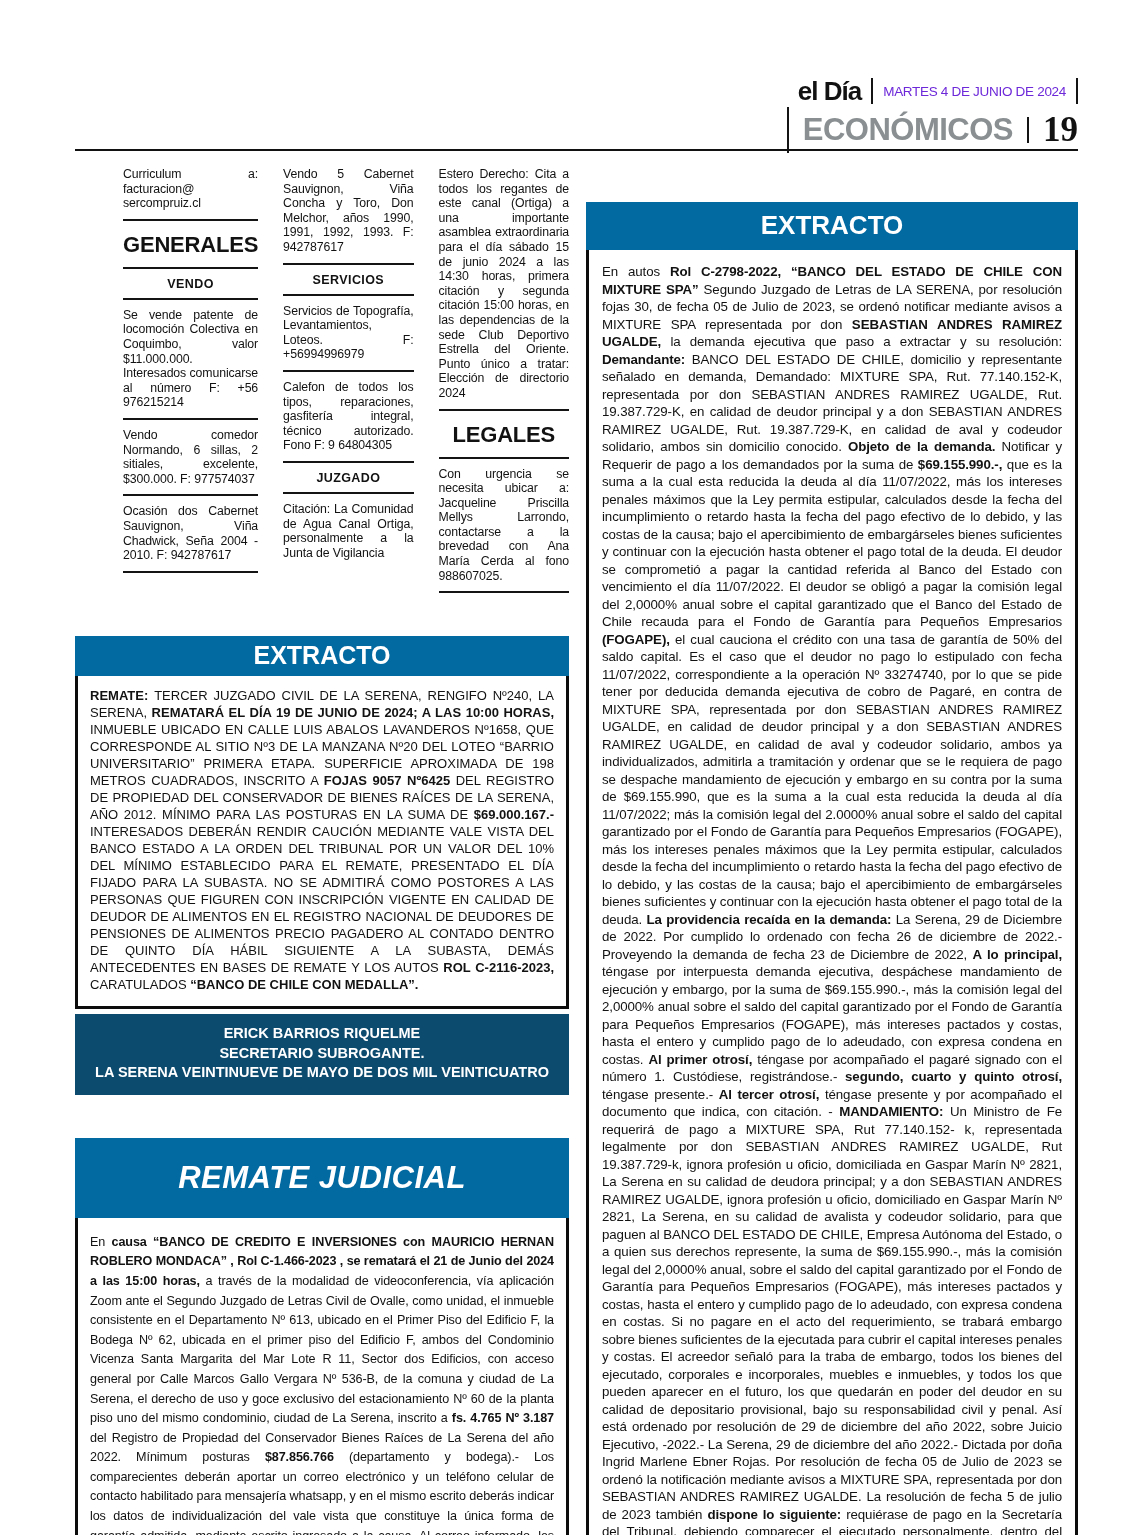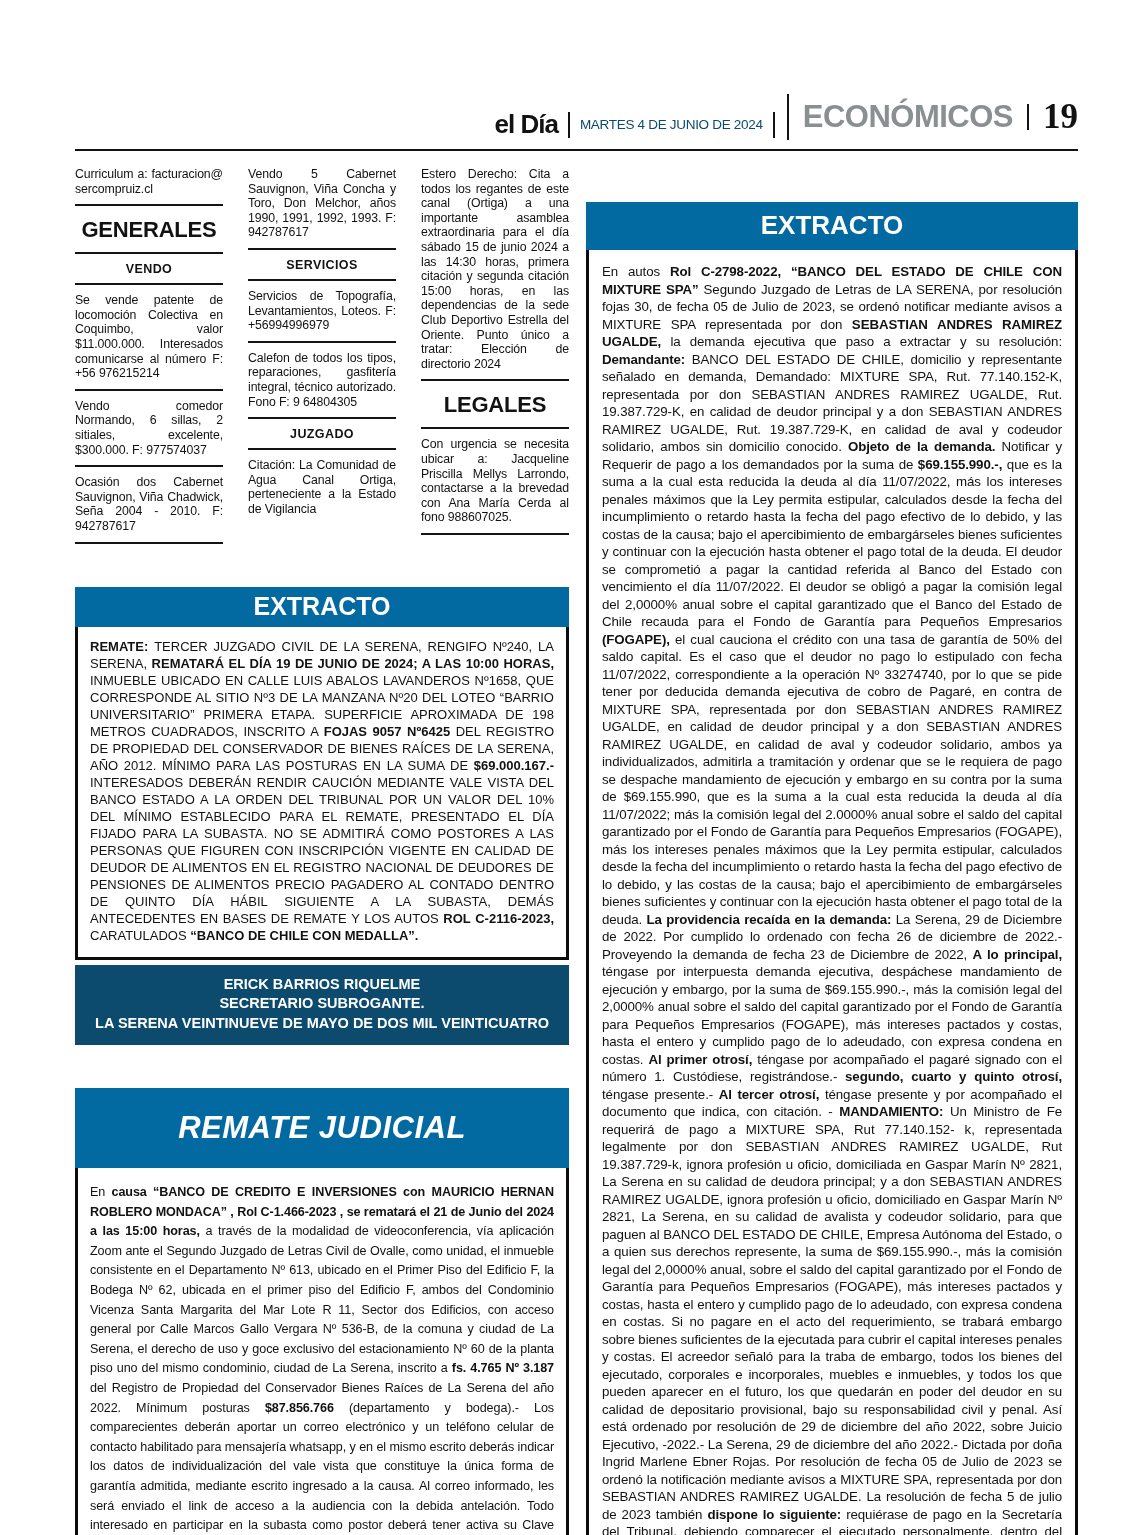--- a/index.html
+++ b/index.html
@@ -4,36 +4,36 @@
 <style>
   * { margin:0; padding:0; box-sizing:border-box; }
   html,body { background:#ffffff; }
   .page {
     width:1142px; height:1535px; background:#fff; color:#121212;
     font-family:"Liberation Sans", sans-serif;
     position:relative; overflow:hidden;
     padding:88px 64px 0 75px;
   }
   
-  .header { display:flex; justify-content:flex-end; align-items:flex-end; height:52px; }
+  .header { display:flex; justify-content:center; align-items:flex-end; height:52px;flex-direction:column; }
   .mast-left { display:flex; align-items:center; gap:10px; }
   .masthead { font-size:26px; font-weight:bold; letter-spacing:-1px; }
   .vbar { width:2px; background:#141414; height:26px; }
   .vbar.tall { height:46px; }
-  .mast-date { font-size:13.5px; letter-spacing:-0.3px; color:#0c4a6e; }
+  .mast-date { font-size:13.5px; letter-spacing:-0.3px; color:#6d28d9; }
   .mast-right { display:flex; align-items:center; gap:14px;padding-left:12px; }
   .section-label { font-size:31px; font-weight:bold; letter-spacing:-0.5px; }
   .page-number { font-family:"Liberation Serif", serif; font-size:35px; font-weight:bold; }
   .header-rule { border-top:2.5px solid #121212; margin-top:9px; }
   
   .content { display:flex; gap:17px; margin-top:8px; }
   .left-zone { width:494px; }
   .right-zone { width:492px; }
   
-  .cols { display:flex; gap:25px; }
+  .cols { display:flex; gap:25px;margin-left:48px; }
   .ccol { flex:1; }
   .ad { font-size:12.3px; line-height:14.6px; text-align:justify; padding:8px 0; letter-spacing:-0.1px; }
   .crule { border-top:2px solid #141414; }
   .col-h1 { font-size:22px; font-weight:bold; text-align:center; padding:11px 0 9px; letter-spacing:-0.2px; }
   .col-h2 { font-size:12.5px; font-weight:bold; text-align:center; padding:8px 0 7px; letter-spacing:0.4px; }
   
   .legal-box { margin-top:10px; }
   .box-title { background:#0369a1; color:#fff; font-weight:bold; text-align:center;margin-top:43px; }
   .box-body { border:3px solid #0c0c0c; border-top:none; background:#fff; text-align:justify; }
   .box-body .b { font-weight:bold; }
@@ -92,21 +92,21 @@
             <div class="ad">Vendo 5 Cabernet Sauvignon, Viña Concha y Toro, Don Melchor, años 1990, 1991, 1992, 1993. F: 942787617</div>
             <div class="crule"></div>
             <div class="col-h2">SERVICIOS</div>
             <div class="crule"></div>
             <div class="ad">Servicios de Topografía, Levantamientos, Loteos.  F: +56994996979</div>
             <div class="crule"></div>
             <div class="ad">Calefon de todos los tipos, reparaciones, gasfitería integral, técnico autorizado. Fono F: 9 64804305</div>
             <div class="crule"></div>
             <div class="col-h2">JUZGADO</div>
             <div class="crule"></div>
-            <div class="ad">Citación: La Comunidad de Agua Canal Ortiga, perteneciente a la Estado de Vigilancia</div>
+            <div class="ad">Citación: La Comunidad de Agua Canal Ortiga, personalmente a la Junta de Vigilancia</div>
           </div>
         <div class="ccol">
             <div class="ad">Estero Derecho: Cita a todos los regantes de este canal (Ortiga) a una importante asamblea extraordinaria para el día sábado 15 de junio 2024 a las 14:30 horas, primera citación y segunda citación 15:00 horas, en las dependencias de la sede Club Deportivo Estrella del Oriente. Punto único a tratar: Elección de directorio 2024</div>
             <div class="crule"></div>
             <div class="col-h1">LEGALES</div>
             <div class="crule"></div>
             <div class="ad">Con urgencia se necesita ubicar a: Jacqueline Priscilla Mellys Larrondo, contactarse a la brevedad con Ana María Cerda al fono 988607025.</div>
             <div class="crule"></div>
           </div>
       </div>

